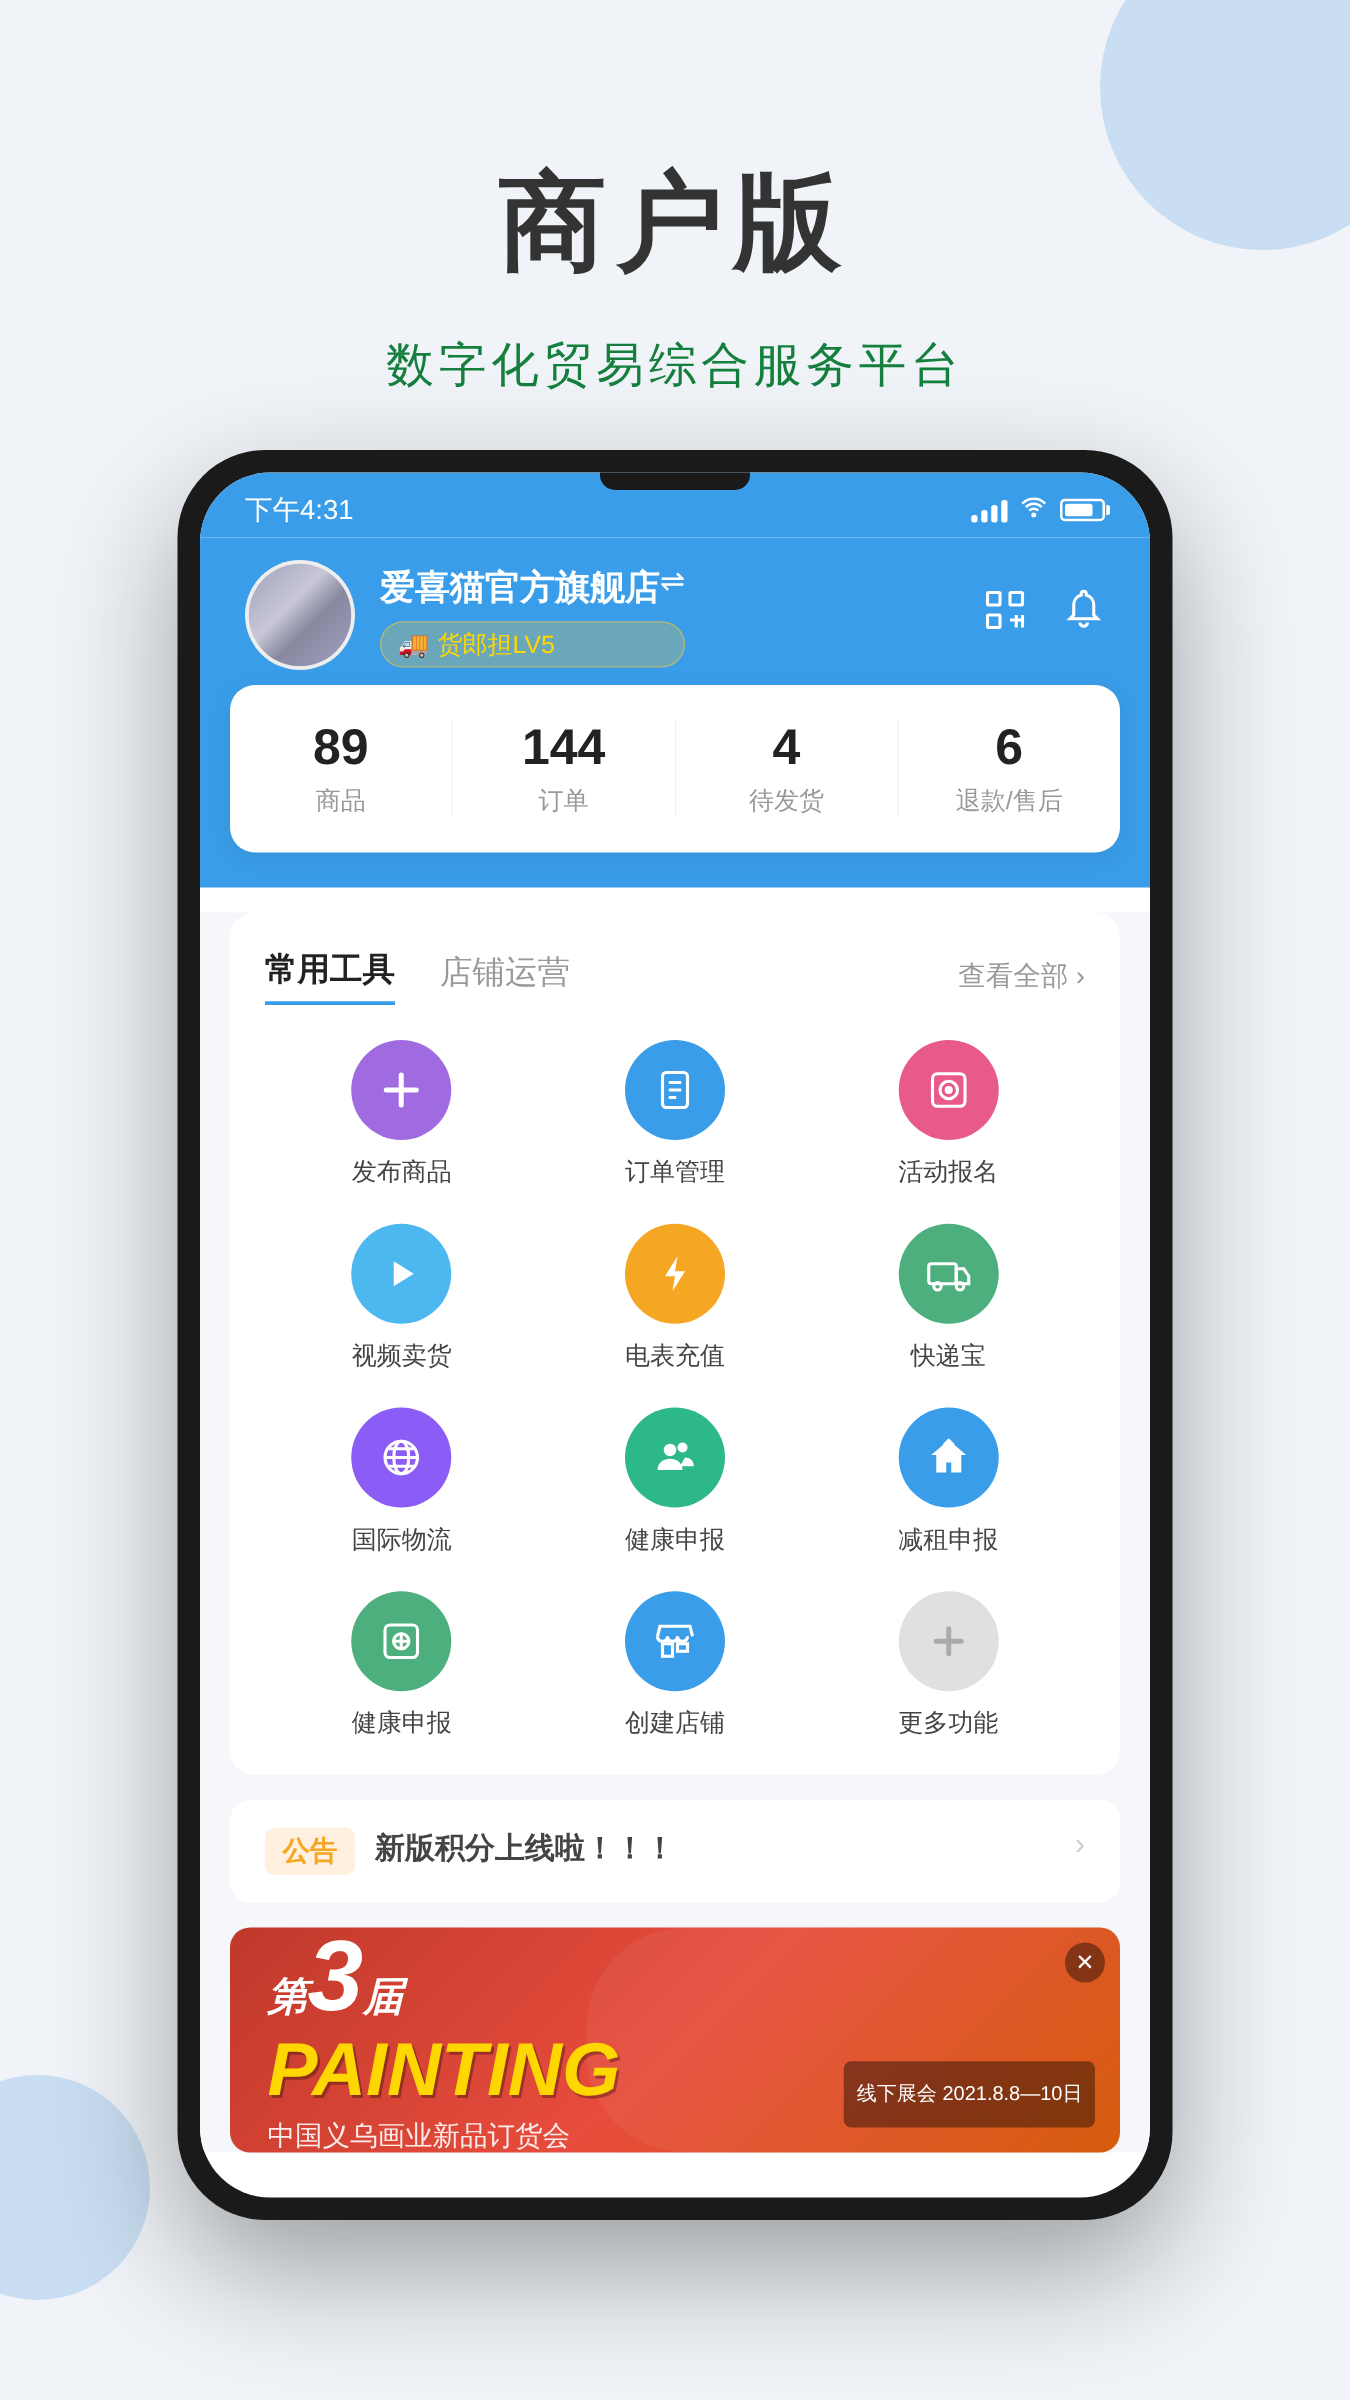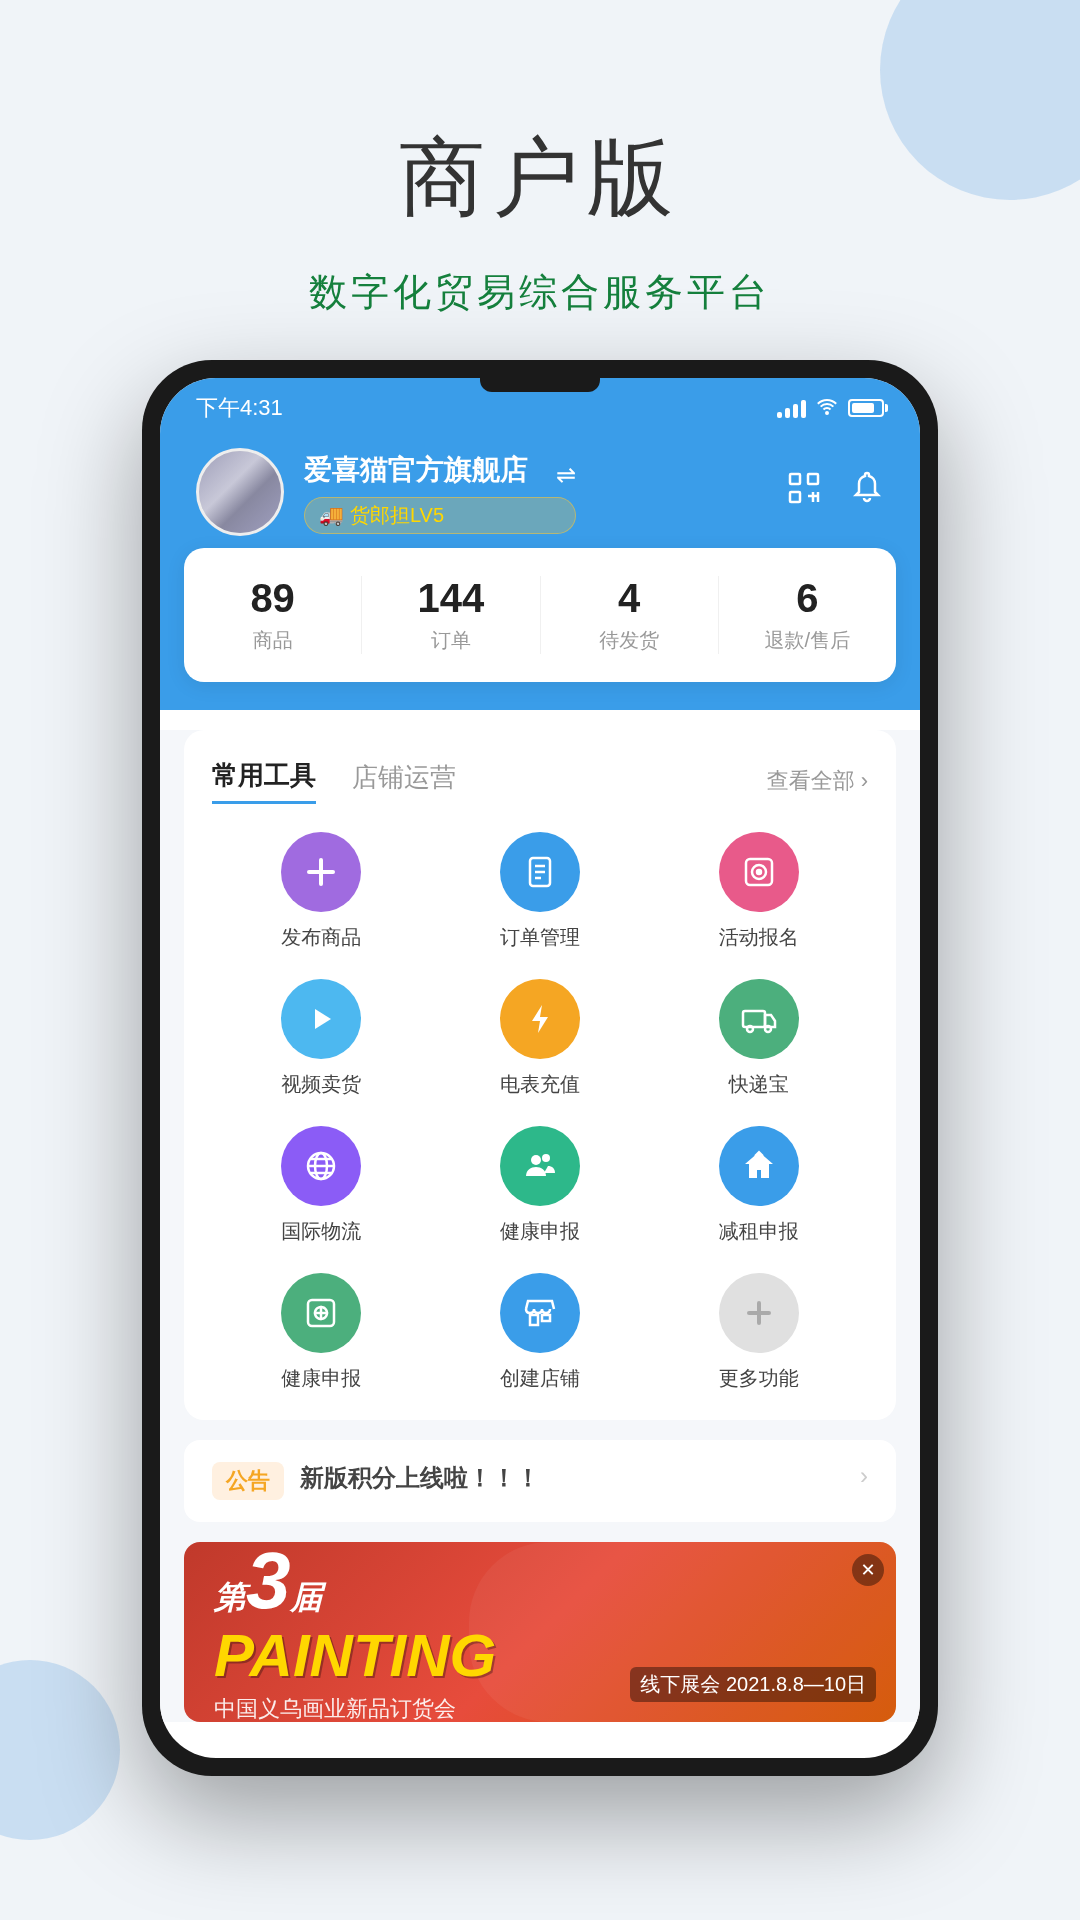--- a/index.html
+++ b/index.html
@@ -36,21 +36,21 @@
 
     
     .header-section {
       text-align: center;
       padding-top: 120px;
       position: relative;
       z-index: 2;
     }
     .main-title {
       font-size: 86px;
-      font-weight: 400;
+      font-weight: 700;
       color: #333;
       letter-spacing: 8px;
       margin-bottom: 30px;
     }
     .sub-title {
       font-size: 38px;
       color: #15803d;
       font-weight: 300;
       letter-spacing: 4px;
     }
@@ -182,22 +182,22 @@
       background: #b8b8c8;
       position: relative;
     }
     .user-info {
       display: flex;
       flex-direction: column;
       gap: 8px;
     }
     .store-name-row {
       display: flex;
-      align-items: flex-end;
-      gap: 28px;
+      align-items: flex-start;
+      gap: 0;
     }
     .store-name {
       color: white;
       font-size: 28px;
       font-weight: 600;
     }
     .switch-icon {
       color: white;
       font-size: 24px;
     }
@@ -413,22 +413,22 @@
       color: white;
       font-size: 18px;
       z-index: 3;
     }
     .banner-badge {
       position: absolute;
       bottom: 20px;
       right: 20px;
       background: rgba(0,0,0,0.4);
       color: white;
-      font-size: 20px;
-      padding: 4px 10px;
+      font-size: 16px;
+      padding: 16px 10px;
       border-radius: 6px;
     }
     .banner-bg-shape {
       position: absolute;
       right: 0;
       top: 0;
       width: 60%;
       height: 100%;
       background: rgba(255,255,255,0.05);
       border-radius: 80px 0 0 80px;

